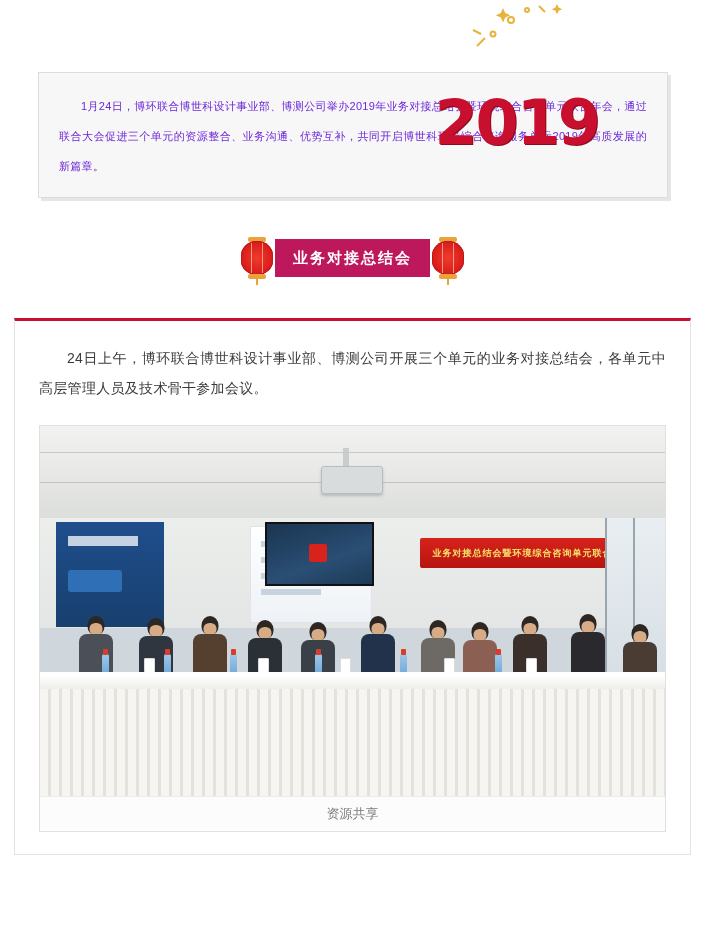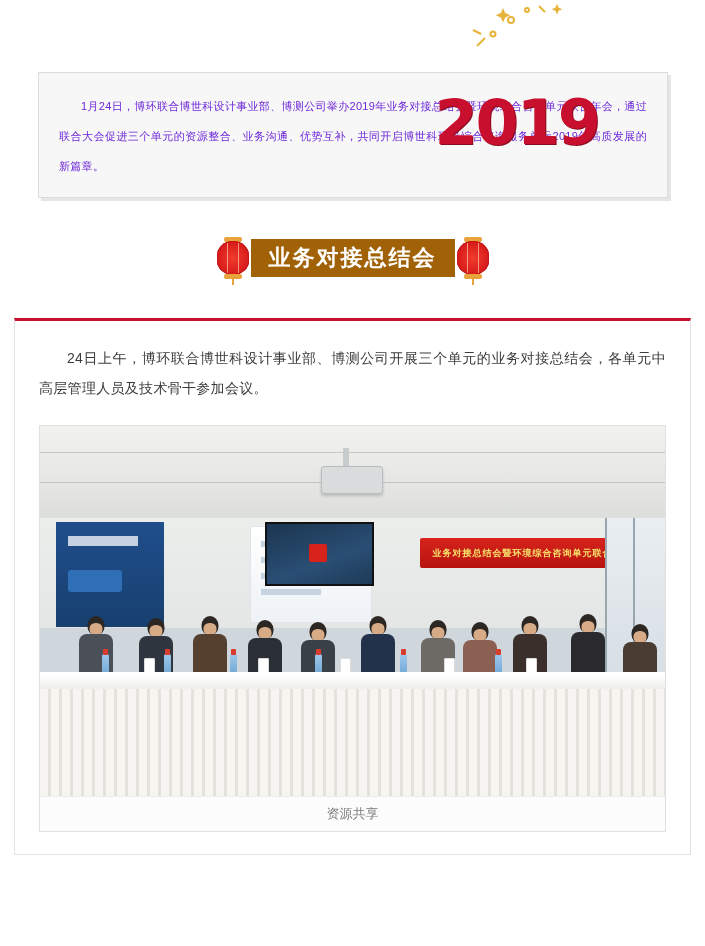--- a/index.html
+++ b/index.html
@@ -120,23 +120,23 @@
   .lantern .cap-bot { bottom: 0px; }
   .lantern .tassel {
     position: absolute;
     left: 17px;
     bottom: -6px;
     width: 2px;
     height: 8px;
     background: #e8a33d;
   }
   .title-band {
-    background: #a16207;
+    background: #be185d;
     color: #ffffff;
-    font-size: 22px;
+    font-size: 15px;
     font-weight: bold;
     letter-spacing: 2px;
     padding: 9px 18px;
     line-height: 20px;
     white-space: nowrap;
   }
 
   
   .content-card {
     position: absolute;

